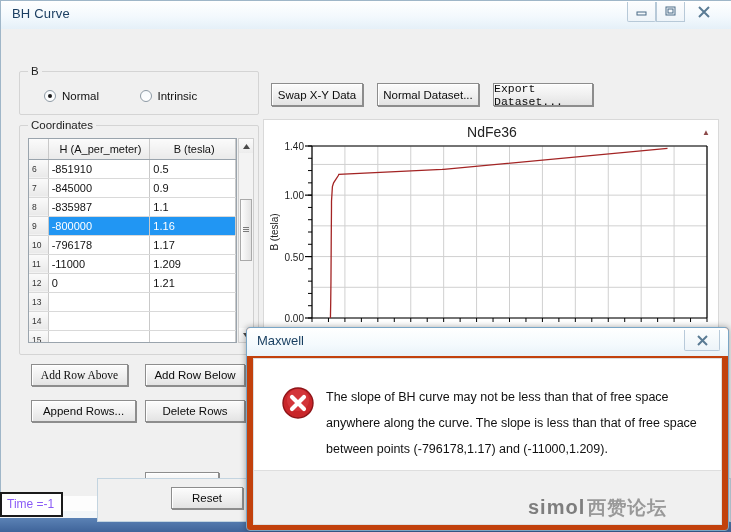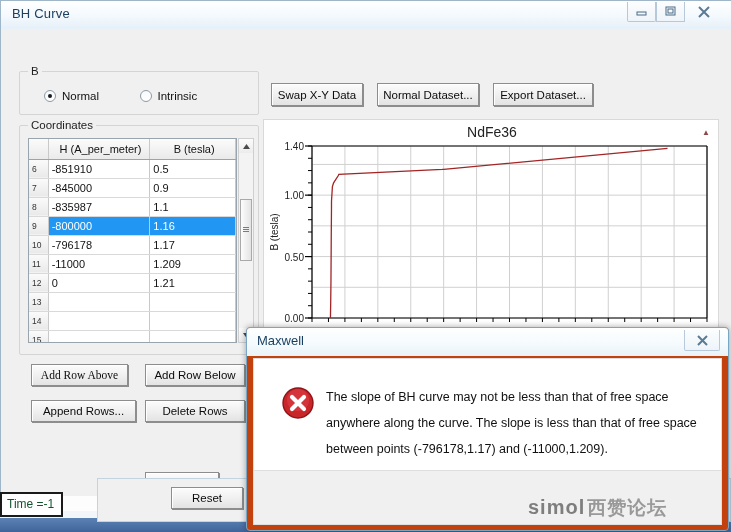--- a/index.html
+++ b/index.html
@@ -246,21 +246,21 @@
 
   #btn-add-above  { left: 30px;  top: 335px; width: 97px; height: 22px; font-family: Liberation Serif, serif; }
   #btn-add-below  { left: 144px; top: 335px; width: 100px; height: 22px; }
   #btn-append     { left: 30px;  top: 371px; width: 105px; height: 22px; }
   #btn-delete     { left: 144px; top: 371px; width: 100px; height: 22px; }
   #btn-ok         { left: 48px;  top: 443px; width: 84px; height: 22px; }
   #btn-cancel     { left: 144px; top: 443px; width: 74px; height: 22px; }
 
   #btn-swap   { left: 270px; top: 54px; width: 92px; height: 23px; }
   #btn-import { left: 376px; top: 54px; width: 102px; height: 23px; }
-  #btn-export { left: 492px; top: 54px; width: 100px; height: 23px; }
+  #btn-export { left: 492px; top: 54px; width: 100px; height: 23px; font-family: Liberation Mono, monospace; }
 
   
   #chart-panel {
     position: absolute;
     left: 262px; top: 90px;
     width: 456px; height: 232px;
     background: #ffffff;
     border: 1px solid #d9d9d9;
     box-sizing: border-box;
   }
@@ -378,21 +378,21 @@
     left: 73px; top: 8px;
     width: 72px; height: 22px;
   }
   #tooltip-time {
     position: absolute;
     left: 0px; top: 492px;
     padding: 3px 7px 4px 5px;
     background: #ffffff;
     border: 2px solid #1a1a1a;
     font-size: 12px;
-    color: #14532d;
+    color: #8b5cf6;
     box-sizing: border-box;
   }
 </style>
 </head>
 <body>
 
 <div id="root">
 
   <div class="bg-body"></div>
   <div class="bg-canvas"></div>

